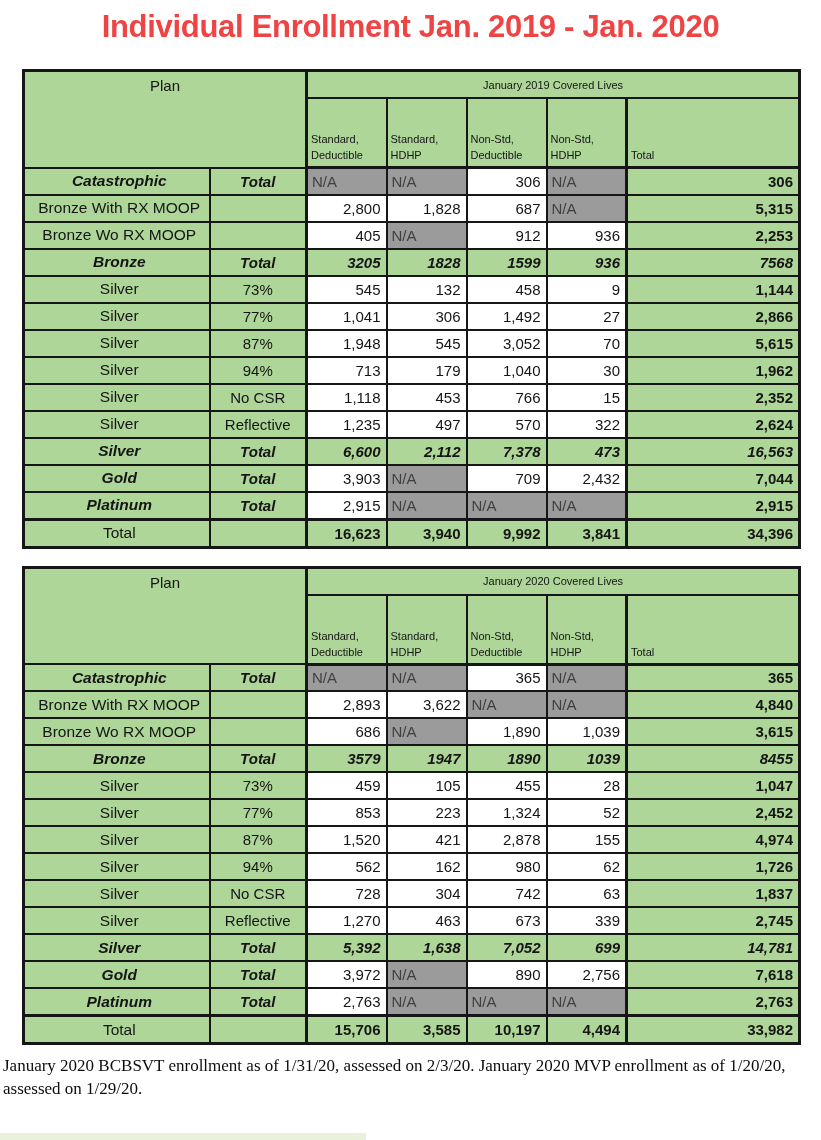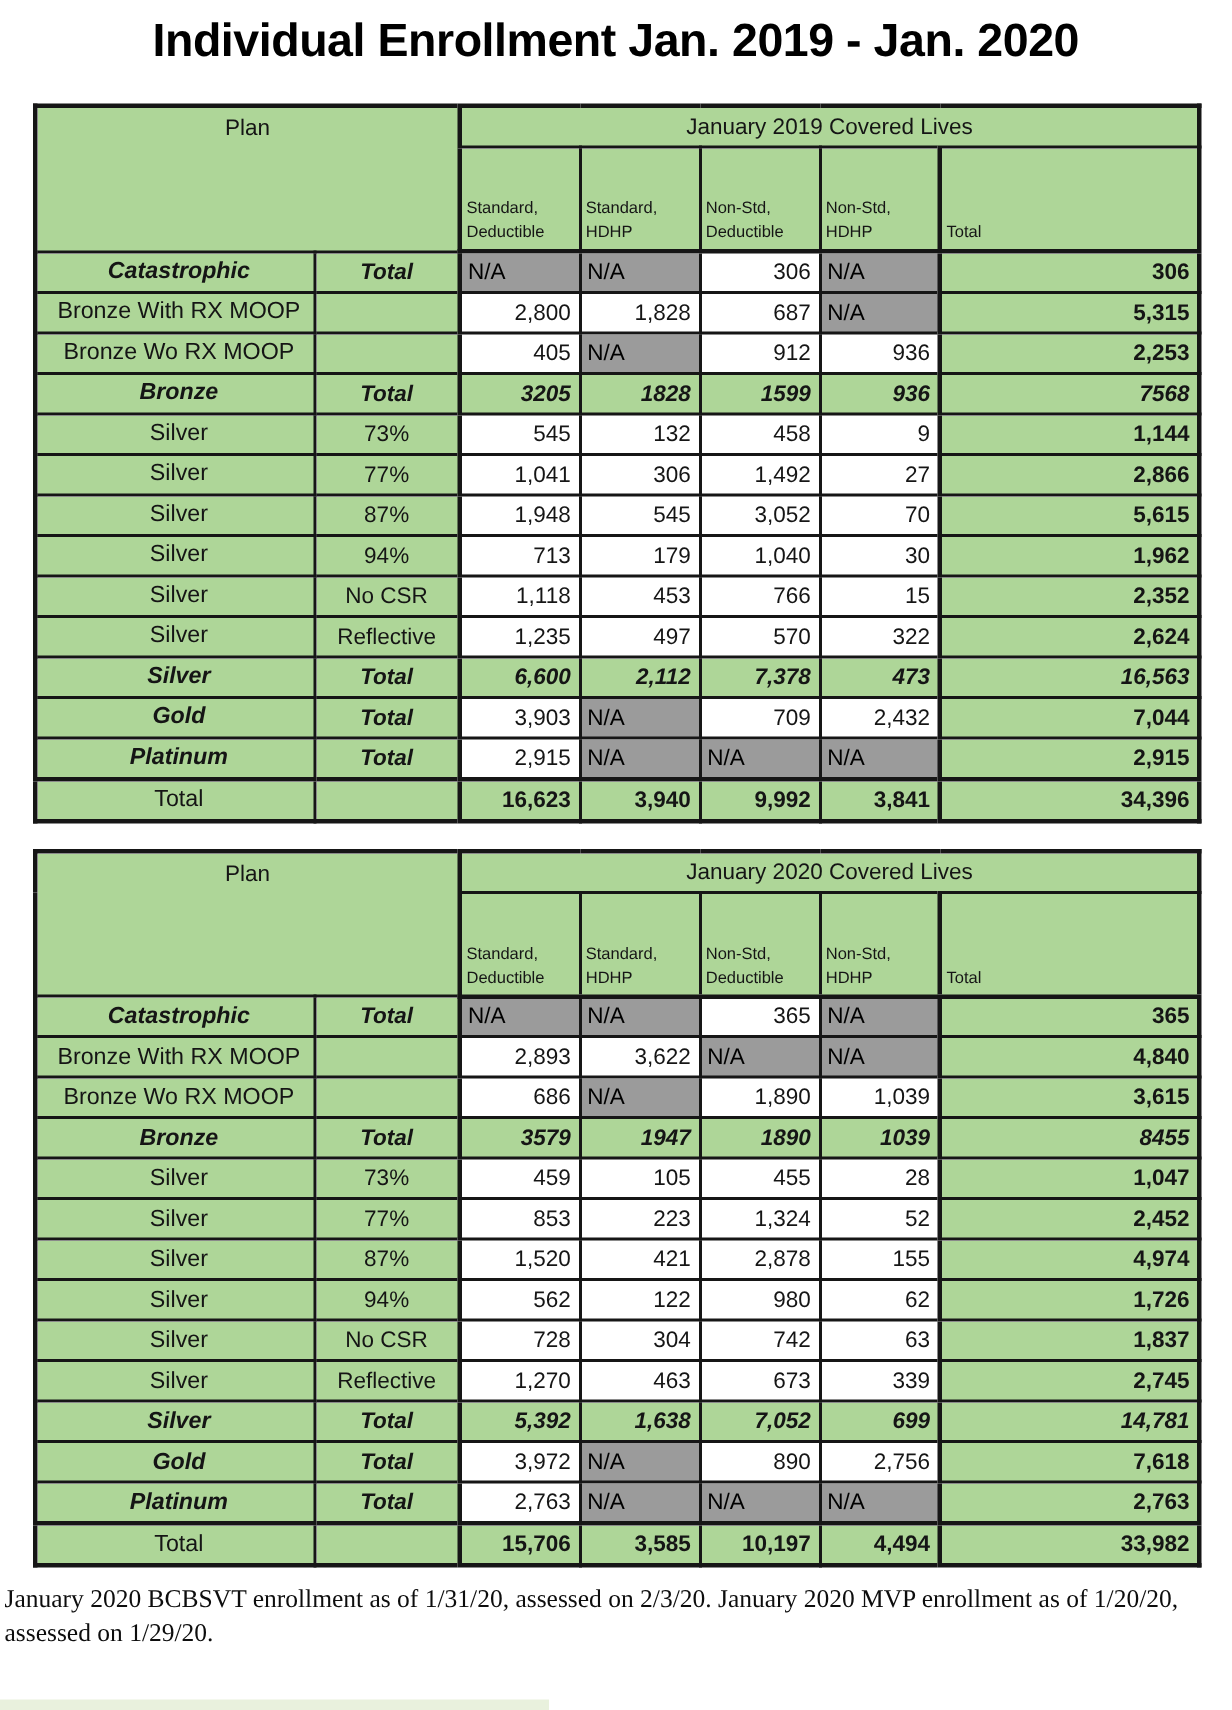--- a/index.html
+++ b/index.html
@@ -2,47 +2,47 @@
 <html style="--green: #aed698; --gray: #9b9b9b; --border: #161616;"><head>
 <meta charset="utf-8">
 <style>
   html,body{margin:0;padding:0;}
   body{
     width:821px;height:1140px;position:relative;background:#ffffff;
     font-family:"Liberation Sans",sans-serif;color:#111;overflow:hidden;
   }
   .title{
     text-align:center;font-weight:bold;font-size:31px;line-height:35px;
-    padding-top:9px;letter-spacing:-0.3px;color:#000000;
+    padding-top:9px;letter-spacing:-0.3px;color:#ef4444;
   }
   .tbl-wrap{margin:25px 22px 0 22px;}
   .tbl-wrap.second{margin-top:17px;}
   table{
     border-collapse:collapse;table-layout:fixed;width:776px;
     border:3px solid var(--border);
   }
   td,th{
     border:2px solid var(--border);overflow:hidden;white-space:nowrap;
     padding:0;color:#151515;
   }
   .green{background:var(--green);}
   .gray{background:var(--gray);}
   .white{background:#ffffff;}
   th.plan-head{vertical-align:top;text-align:center;font-weight:normal;font-size:15px;padding-top:5px;}
-  th.period-head{text-align:center;font-weight:normal;font-size:15px;height:25px;vertical-align:middle;}
+  th.period-head{text-align:center;font-weight:normal;font-size:11px;height:25px;vertical-align:middle;}
   th.sub-head{
     vertical-align:bottom;text-align:left;font-weight:normal;font-size:11px;
     line-height:16px;height:64px;padding:0 3px 3px 3px;white-space:normal;
   }
   tr.subhead th{border-bottom:3px solid var(--border);}
   .bl-thick{border-left:3px solid var(--border);}
   td.plan{text-align:center;padding-left:5px;font-size:15.5px;height:25px;}
   td.sub{text-align:center;font-size:15px;}
   td.num{text-align:right;padding-right:5px;font-size:15px;}
-  td.na{text-align:left;padding-left:4px;font-size:15px;color:#000000;}
+  td.na{text-align:left;padding-left:4px;font-size:15px;color:#404040;}
   .bi{font-weight:bold;font-style:italic;}
   .b{font-weight:bold;}
   tr.grand td{border-top:3px solid var(--border);}
   .footnotes{
     font-family:"Liberation Serif",serif;font-size:17px;line-height:22.5px;
     margin:10px 2px 0 3px;color:#0d0d0d;
   }
   .strip{
     position:absolute;left:0;bottom:0;width:366px;height:7px;
     background:#e3eed4;opacity:0.8;
@@ -290,21 +290,21 @@
           <td class="num white bl-thick">1,520</td>
           <td class="num white">421</td>
           <td class="num white">2,878</td>
           <td class="num white">155</td>
           <td class="num green b bl-thick">4,974</td>
         </tr>
         <tr>
           <td class="plan green">Silver</td>
           <td class="sub green">94%</td>
           <td class="num white bl-thick">562</td>
-          <td class="num white">122</td>
+          <td class="num white">162</td>
           <td class="num white">980</td>
           <td class="num white">62</td>
           <td class="num green b bl-thick">1,726</td>
         </tr>
         <tr>
           <td class="plan green">Silver</td>
           <td class="sub green">No CSR</td>
           <td class="num white bl-thick">728</td>
           <td class="num white">304</td>
           <td class="num white">742</td>

